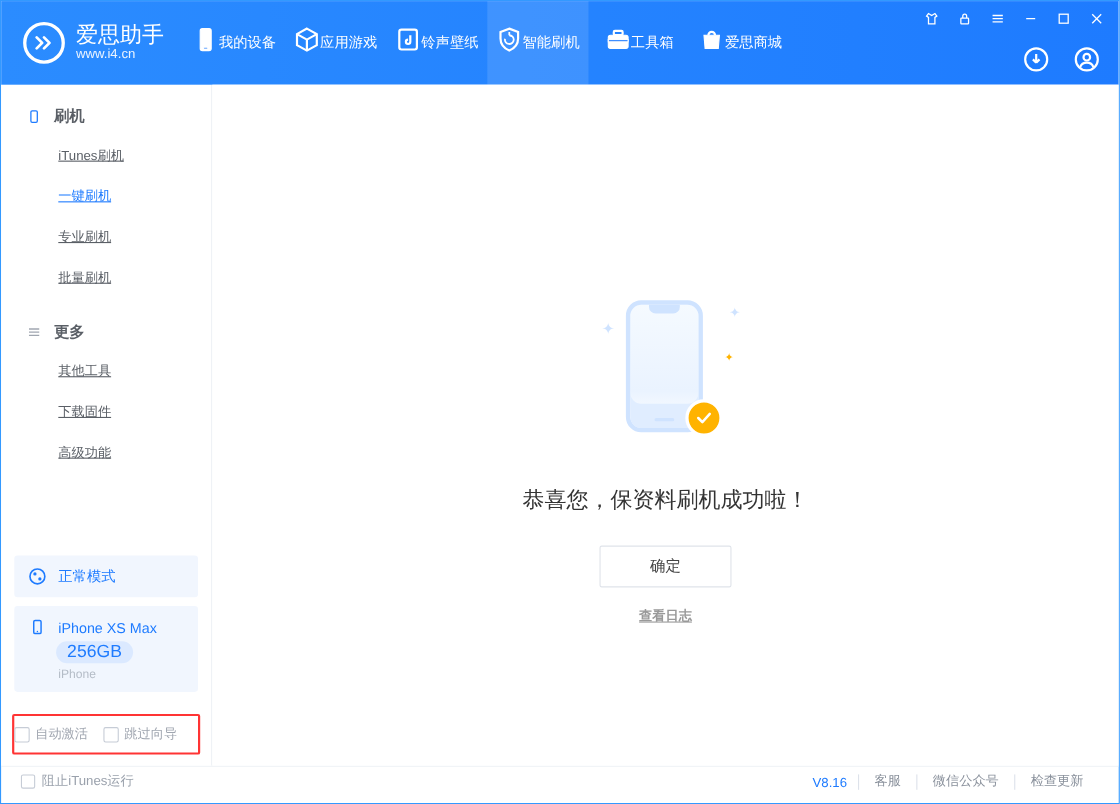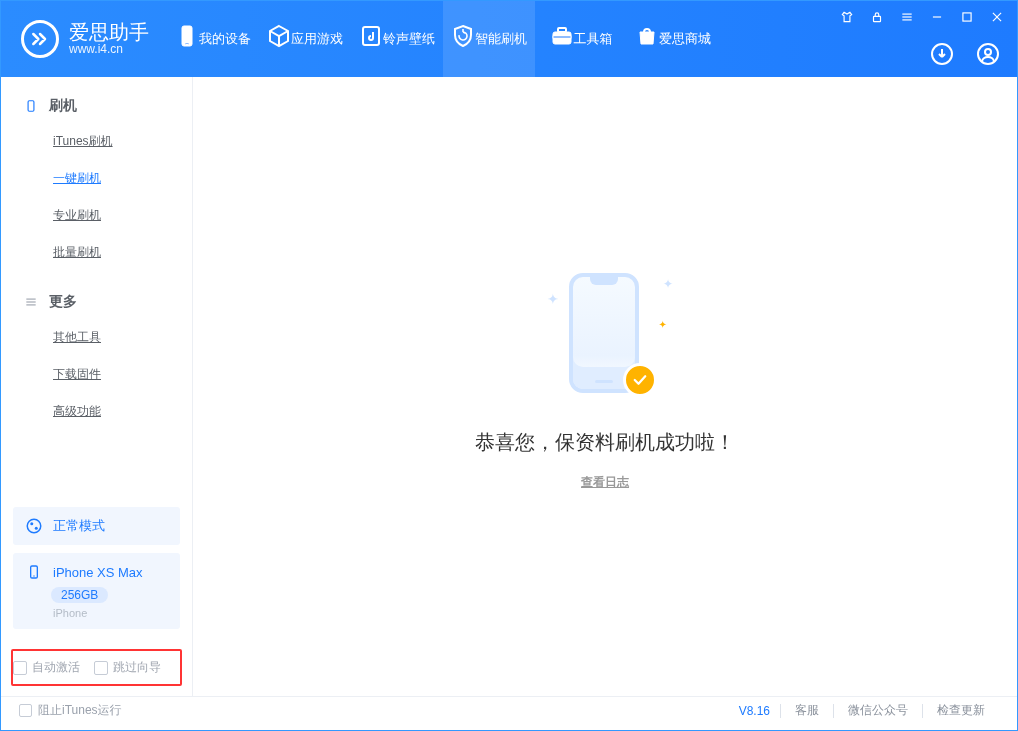--- a/index.html
+++ b/index.html
@@ -38,40 +38,40 @@
 
 .side-device-block { padding: 0 12px 6px 12px; }
 .dev-card { background:#f1f6fe; border-radius:3px; padding:10px 12px; margin-bottom:8px; cursor:pointer; }
 .dev-card.mode { display:flex; align-items:center; color:#1e7bff; font-size:13px; }
 .dev-card.mode .mc-icon { width:18px; height:18px; margin-right:10px; display:flex; align-items:center; justify-content:center; }
 .dev-card.mode .mc-icon svg { width:18px; height:18px; }
 .dev-card.dev { color:#1e7bff; }
 .dev-card.dev .row1 { display:flex; align-items:center; font-size:13px; font-weight:400; margin-bottom:4px;}
 .dev-card.dev .row1 .mc-icon { width:18px; height:18px; margin-right:10px; display:flex; align-items:center; justify-content:center;}
 .dev-card.dev .row1 .mc-icon svg{ width:16px; height:16px;}
-.dev-card.dev .capacity { display:inline-block; background:#dbe9ff; color:#1e7bff; border-radius:10px; padding:1px 10px; font-size:12px; margin-left:26px;text-align:right;}
+.dev-card.dev .capacity { display:inline-block; background:#dbe9ff; color:#1e7bff; border-radius:10px; padding:1px 10px; font-size:16px; margin-left:26px;text-align:right;}
 .dev-card.dev .sub { font-size:11px; color:#b4bcc7; margin-left:28px; margin-top:4px;}
 
 .side-checks { border:2px solid #ff3434; margin: 6px 10px 10px 10px; padding:8px 0; display:flex; gap:14px; align-items:center; border-radius:2px;}
 .side-checks label { display:flex; align-items:center; font-size:12px; color:#a0a6b0; cursor:pointer;}
 .side-checks .chk { width:14px; height:14px; border:1px solid #c6ccd6; border-radius:2px; margin-right:5px; background:#fff; }
 
 
 .main { flex:1; position:relative; background:#fff; display:flex; flex-direction:column; align-items:center; justify-content:flex-start; }
 .success-illus { margin-top:190px; width:140px; height:140px; position:relative; }
 .phone-body { position:absolute; left:34px; top:6px; width:70px; height:120px; border:4px solid #cfe3ff; border-radius:14px; background: linear-gradient(180deg,#f5faff,#eaf3ff 70%, #fff); box-shadow: inset 0 -22px 0 #e0edff; }
 .phone-notch { position:absolute; top:0; left:50%; transform:translateX(-50%); width:28px; height:8px; background:#cfe3ff; border-radius:0 0 6px 6px;}
 .phone-btn { position:absolute; bottom:6px; left:50%; transform:translateX(-50%); width:18px; height:3px; background:#cfe3ff; border-radius:2px;}
 .check-badge { position:absolute; right:18px; bottom:10px; width:34px; height:34px; background:#ffb300; border-radius:50%; border:3px solid #fff; display:flex; align-items:center; justify-content:center;}
 .check-badge svg { width:18px; height:18px; stroke:#fff; fill:none; stroke-width:3; stroke-linecap:round; stroke-linejoin:round;}
 .sparkle { position:absolute; left:12px; top:24px; color:#cfe3ff; font-size:14px;}
 .sparkle2{ position:absolute; right:8px; top:52px; color:#ffb300; font-size:10px;}
 .sparkle3{ position:absolute; right:2px; top:10px; color:#cfe3ff; font-size:12px;}
 
-.success-text { margin-top:22px; font-size:20px; color:#333; font-weight:500;}
+.success-text { margin-top:34px; font-size:20px; color:#333; font-weight:500;}
 .confirm-btn { margin-top:28px; width:120px; height:38px; border:1px solid #dfe3ea; background:#fff; color:#444; font-size:14px; cursor:pointer; border-radius:2px;}
 .view-log { margin-top:18px; font-size:12px; color:#999; text-decoration:underline; cursor:pointer;font-weight:bold;}
 
 
 .statusbar { height:28px; border-top:1px solid #eceff4; display:flex; align-items:center; padding:0 18px; font-size:12px; color:#9aa1ac;}
 .statusbar label { display:flex; align-items:center; cursor:pointer; }
 .statusbar .chk { width:13px; height:13px; border:1px solid #c6ccd6; border-radius:2px; margin-right:6px; background:#fff;}
 .statusbar .spacer { flex:1;}
 .statusbar .ver { color:#1e7bff; margin-right:10px;}
 .statusbar .sb-link { color:#8a919c; padding:0 14px; cursor:pointer;}
@@ -283,20 +283,21 @@
       <div class="check-badge">
         <svg viewBox="0 0 24 24">
             <polyline points="5 12 10 17 19 7"></polyline>
           </svg>
       </div>
       <div class="sparkle">✦</div>
       <div class="sparkle2">✦</div>
       <div class="sparkle3">✦</div>
     </div>
     <div class="success-text">恭喜您，保资料刷机成功啦！</div>
+    <button class="confirm-btn">确定</button>
     <a class="view-log">查看日志</a>
   </div>
 </div>
 
 <div class="statusbar">
   <label>
     <span class="chk"></span>
     <span>阻止iTunes运行</span>
   </label>
   <div class="spacer"></div>

